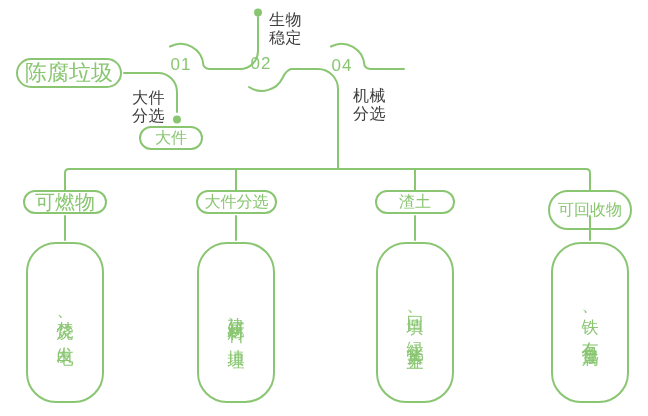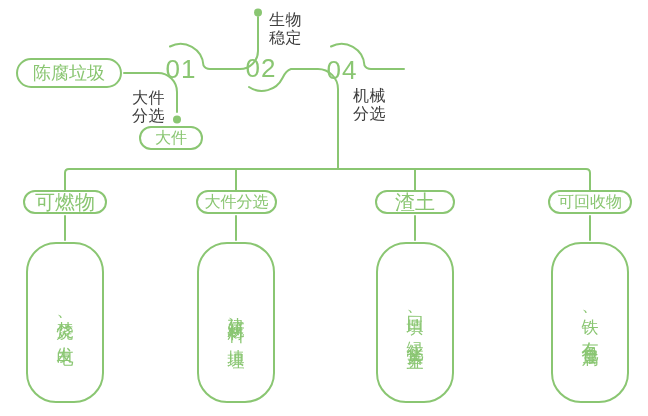--- a/index.html
+++ b/index.html
@@ -22,31 +22,31 @@
 
   .pill{
     position:absolute;
     border:2px solid var(--green);
     border-radius:999px;
     color:var(--green);
     display:flex;align-items:center;justify-content:center;
     white-space:nowrap;
     line-height:1;
   }
-  .p-root  {left:16px; top:58px; width:106px;height:30px;font-size:18px;}
+  .p-root  {left:16px; top:58px; width:106px;height:30px;font-size:22px;}
   .p-bulky {left:139px;top:126px;width:64px; height:24px;font-size:16px;text-align:center;}
   .p-b0    {left:23px; top:190px;width:84px; height:24px;font-size:20px;}
   .p-b1    {left:196px;top:190px;width:81px; height:24px;font-size:16px;}
-  .p-b2    {left:375px;top:190px;width:80px; height:24px;font-size:20px;}
-  .p-b3    {left:548px;top:190px;width:84px; height:24px;font-size:16px;}
+  .p-b2    {left:375px;top:190px;width:80px; height:24px;font-size:16px;}
+  .p-b3    {left:548px;top:190px;width:84px; height:40px;font-size:16px;}
 
   .num{
     position:absolute;
     color:var(--green);
-    font-size:26px;
+    font-size:17px;
     letter-spacing:1px;
     width:40px;
     text-align:center;
     line-height:1;
   }
   .n1{left:161px;top:56px;}
   .n2{left:241px;top:55px;}
   .n3{left:322px;top:57px;}
 
   .steplabel{

